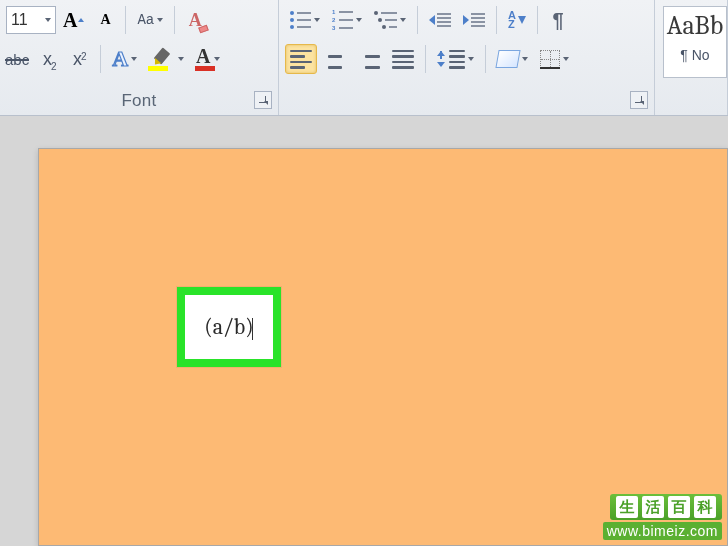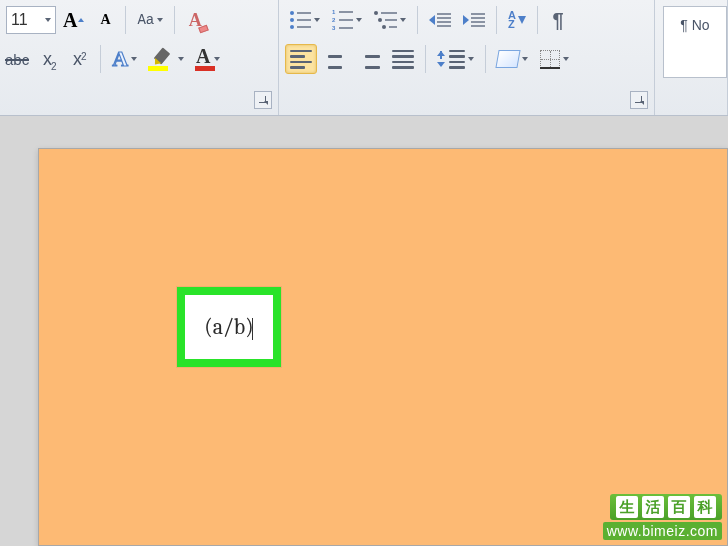--- a/index.html
+++ b/index.html
@@ -337,20 +337,21 @@
         </span>
         <span class="color-bar yellow-bar"></span>
         <span class="dd-arrow"></span>
       </div>
       <div class="btn" style="position:relative;">
         <span class="font-color-A">A</span>
         <span class="color-bar red-bar"></span>
         <span class="dd-arrow"></span>
       </div>
     </div>
+    <div class="group-label">Font</div>
     <div class="launcher"></div>
   </div>
 
   <div class="group group-paragraph">
     <div class="row">
       <div class="btn">
         <div class="bullet-icon">
           <div>
               <span class="dot blue"></span>
               <span class="ln"></span>
@@ -497,20 +498,21 @@
             <div class="bot"></div>
         </div>
         <span class="dd-arrow"></span>
       </div>
     </div>
     <div class="launcher"></div>
   </div>
 
   <div class="group group-styles">
     <div class="style-box">
+      <span class="style-sample">AaBb</span>
       <span class="style-name">¶ No</span>
     </div>
   </div>
 
 </div>
 
 <div class="doc-area">
   <div class="page">
     <div class="callout">
       <span class="callout-text">

